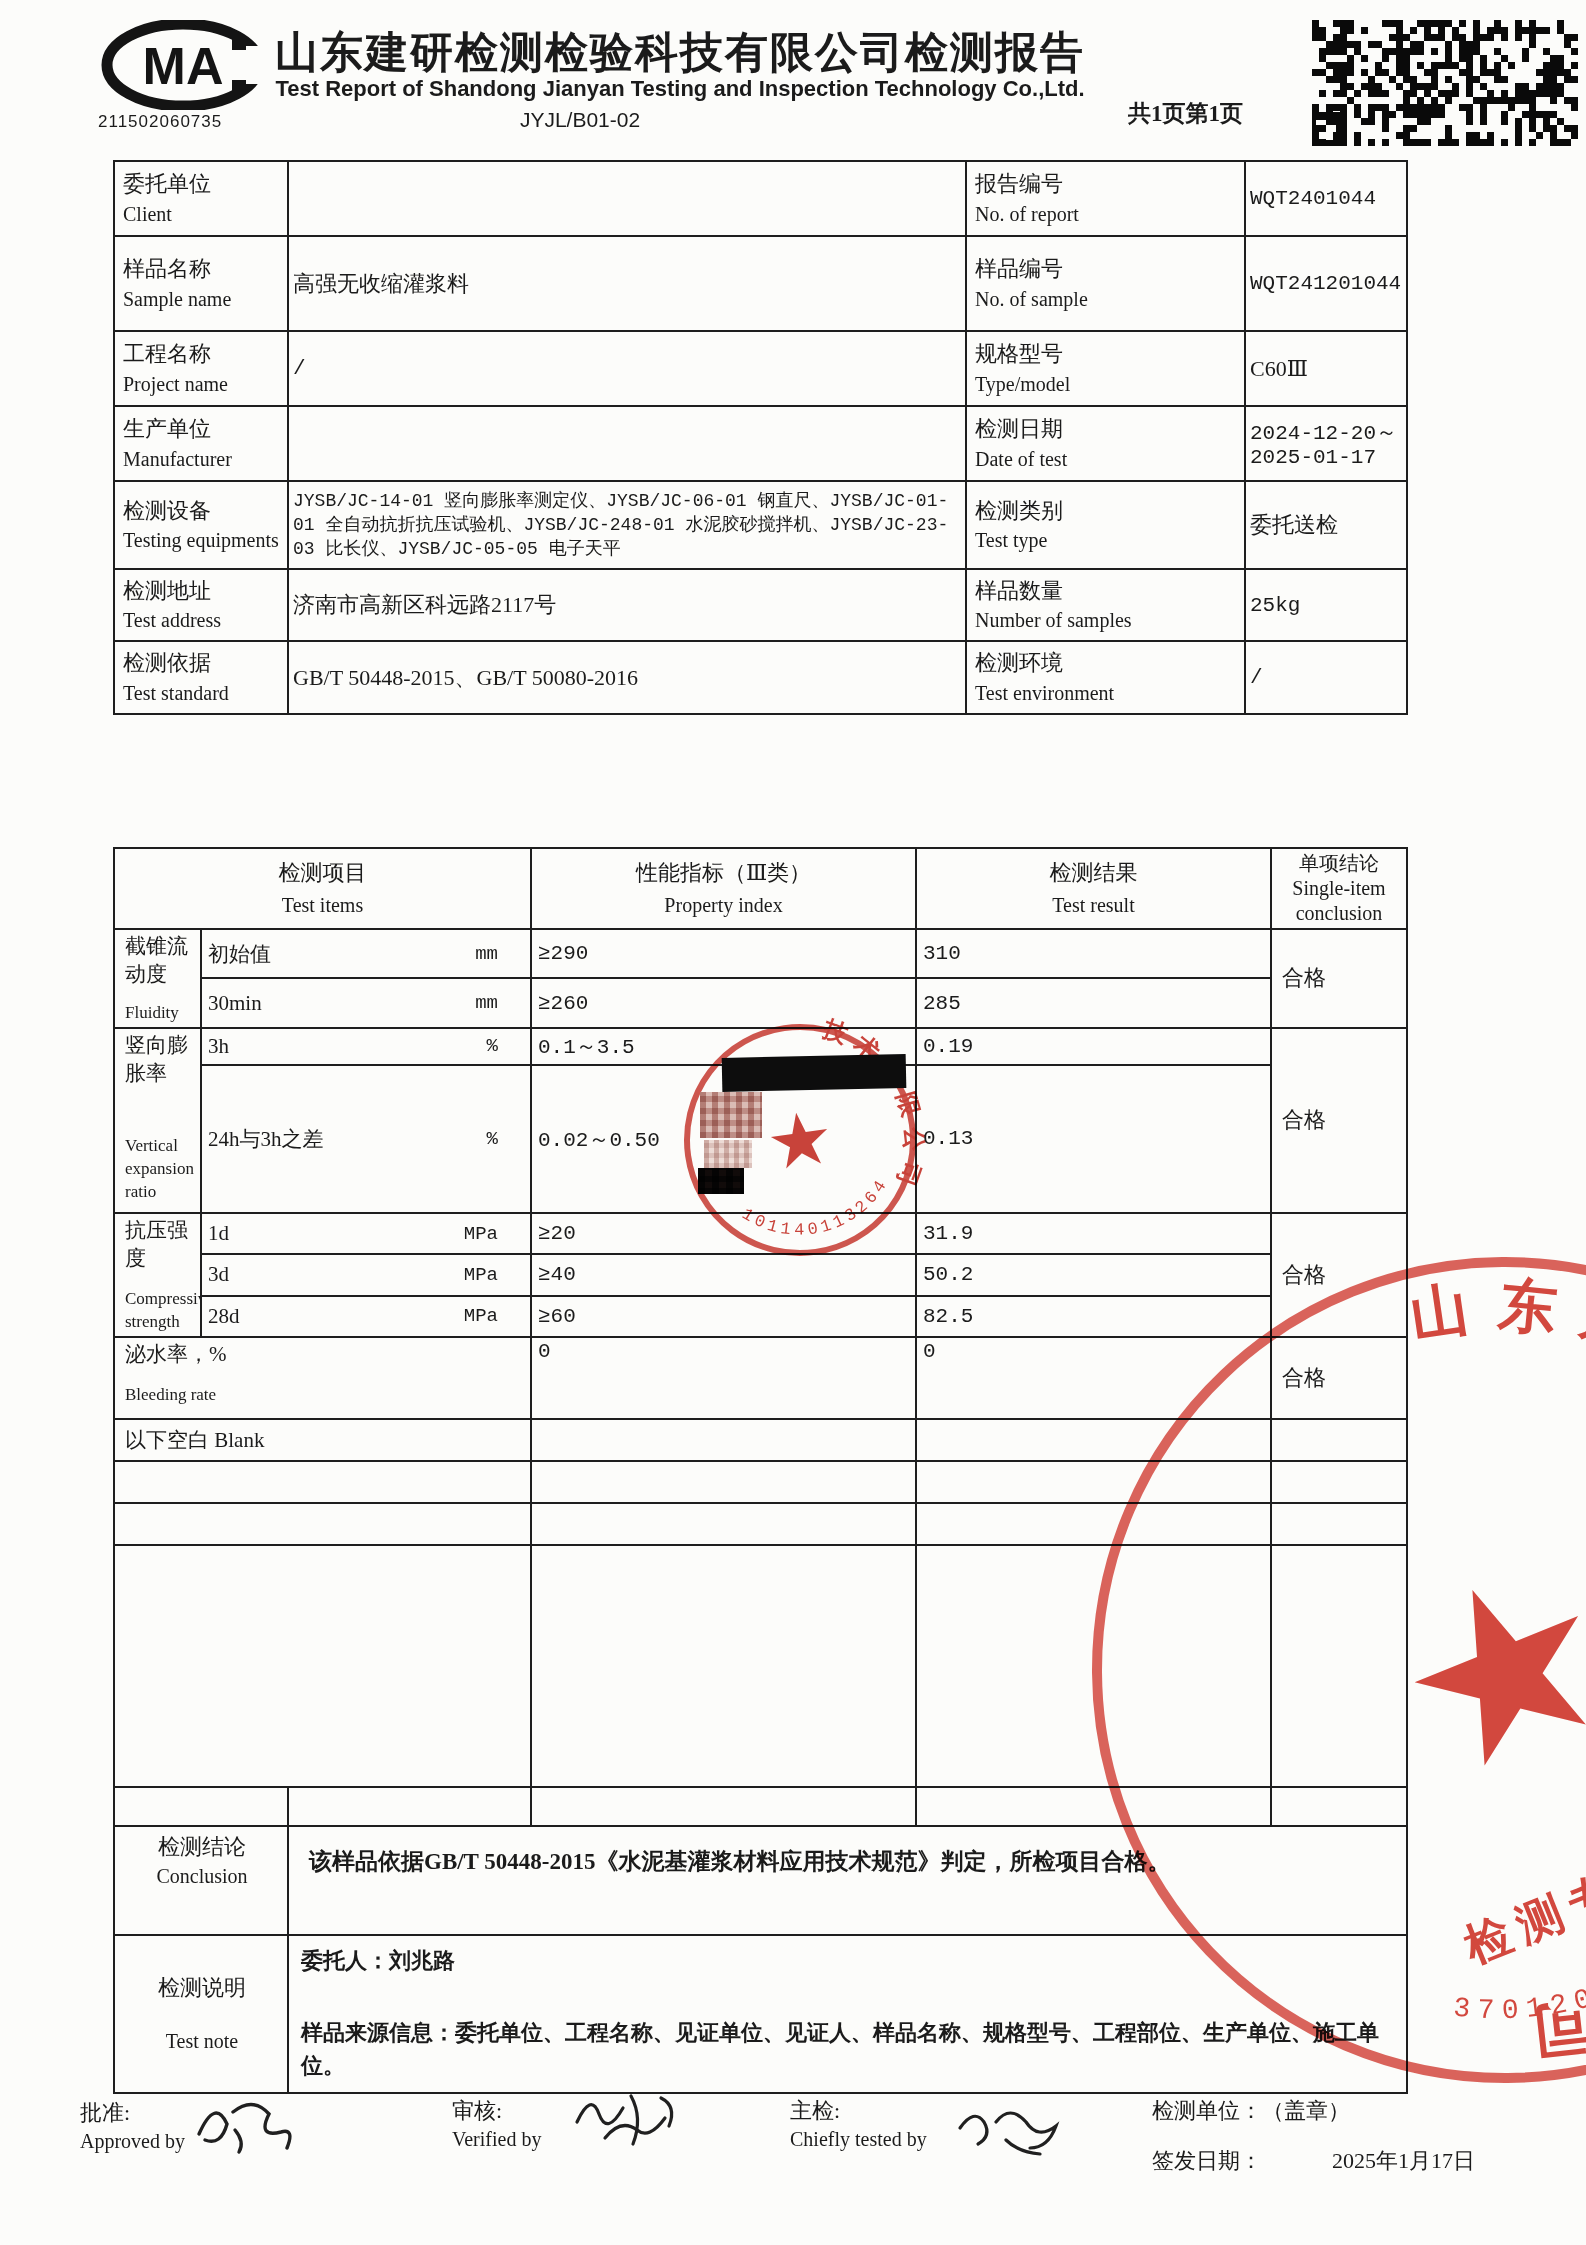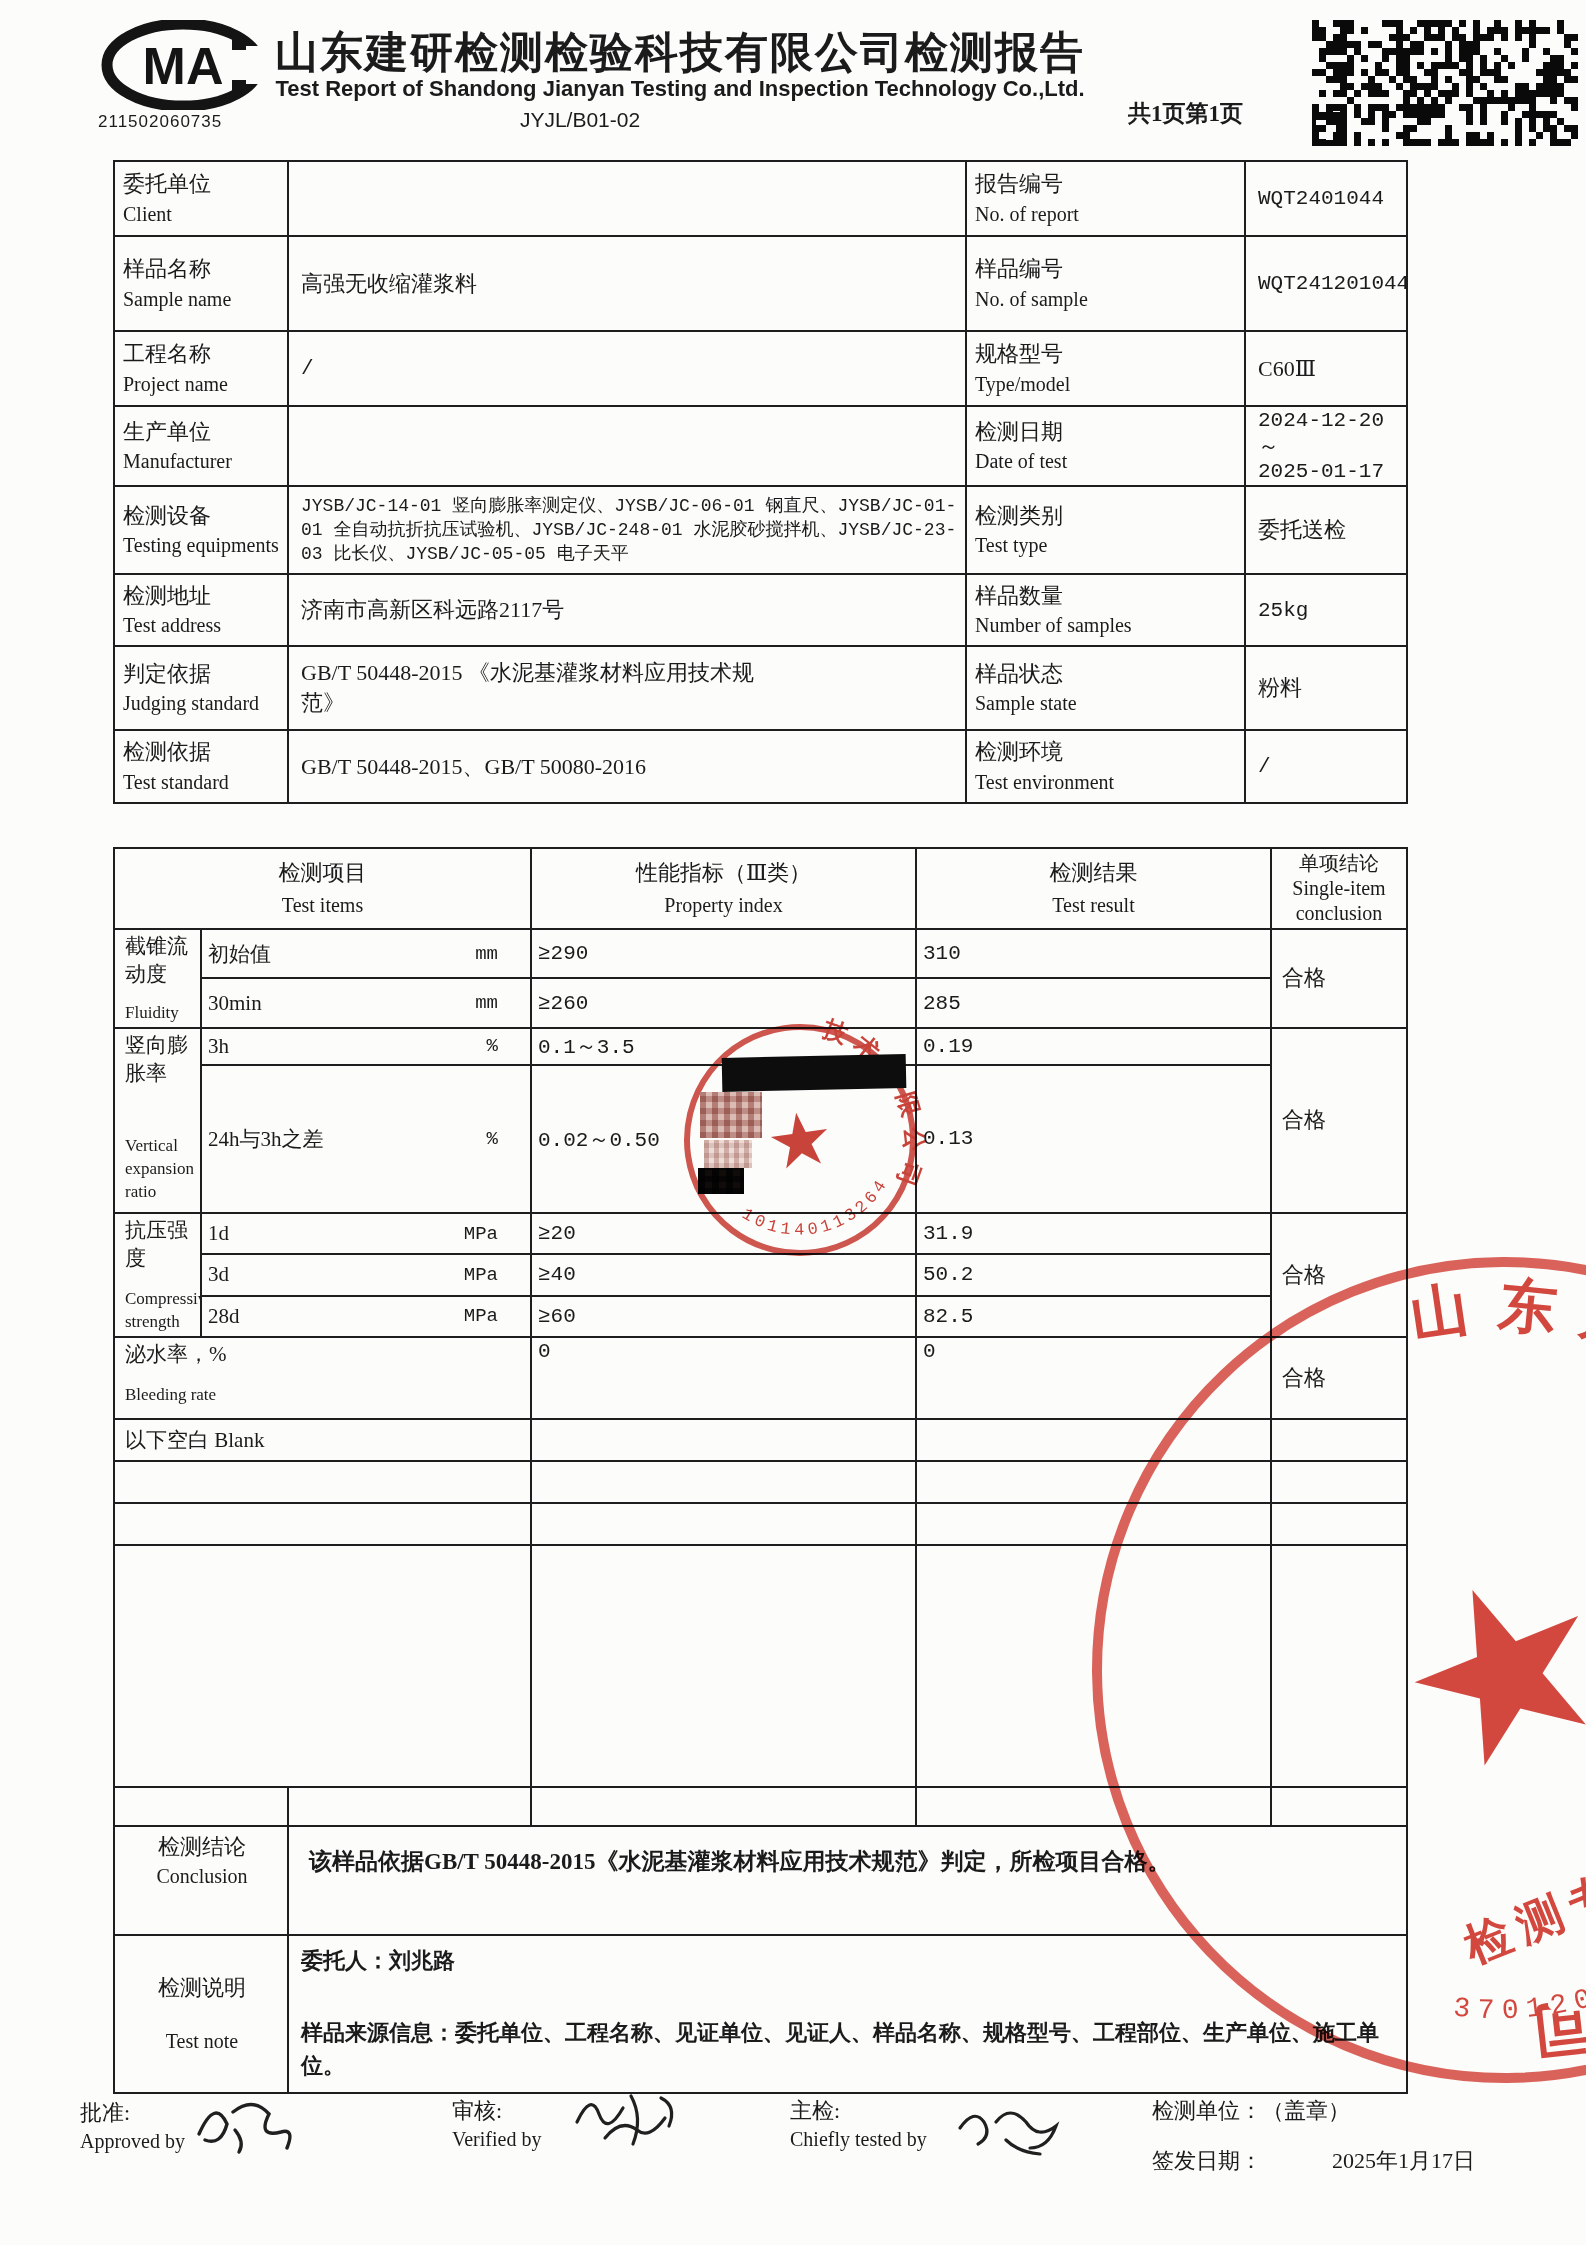--- a/index.html
+++ b/index.html
@@ -21,21 +21,21 @@
   .form-code{position:absolute;left:460px;top:108px;width:240px;text-align:center;
     font-size:21px;font-family:"Liberation Sans",sans-serif;}
   .page-info{position:absolute;left:1128px;top:98px;font-size:23px;font-weight:bold;}
   .qr{position:absolute;left:1312px;top:20px;width:266px;height:126px;}
   
   table{border-collapse:collapse;table-layout:fixed;}
   td{border:2px solid #1e1e1e;vertical-align:middle;padding:2px 6px;overflow:hidden;}
   .tbl{position:absolute;left:113px;width:1293px;}
   .lab{font-size:22px;line-height:1.45;padding-left:8px;}
   .lab .en{font-size:20px;}
-  .val{font-size:22px;padding-left:12px;white-space:pre-line;}
+  .val{font-size:22px;padding-left:4px;white-space:pre-line;}
   .mono{font-family:"Liberation Mono","DejaVu Sans Mono",monospace;font-size:21px;}
   .equip{font-size:18px;line-height:1.35;font-family:"Liberation Mono","DejaVu Sans Mono",monospace;}
   
   .th{font-size:22px;text-align:center;line-height:1.55;}
   .th .en{font-size:20px;}
   .item-cn{font-size:21px;padding-left:4px;}
   .item-en{font-size:17px;line-height:1.35;padding-left:4px;}
   .subcell{display:flex;justify-content:space-between;align-items:center;}
   .sub-name{font-size:21px;}
   .sub-unit{font-size:19px;font-family:"Liberation Mono","DejaVu Sans Mono",monospace;padding-right:26px;}
@@ -500,33 +500,20 @@
             <div>检测地址</div>
             <div class="en">Test address</div>
           </td>
           <td class="val">济南市高新区科远路2117号</td>
           <td class="lab">
             <div>样品数量</div>
             <div class="en">Number of samples</div>
           </td>
           <td class="val mono">25kg</td>
         </tr>
-        <tr style="height: 84px;">
-          <td class="lab">
-            <div>判定依据</div>
-            <div class="en">Judging standard</div>
-          </td>
-          <td class="val">GB/T 50448-2015 《水泥基灌浆材料应用技术规
-范》</td>
-          <td class="lab">
-            <div>样品状态</div>
-            <div class="en">Sample state</div>
-          </td>
-          <td class="val">粉料</td>
-        </tr>
         <tr style="height: 73px;">
           <td class="lab">
             <div>检测依据</div>
             <div class="en">Test standard</div>
           </td>
           <td class="val">GB/T 50448-2015、GB/T 50080-2016</td>
           <td class="lab">
             <div>检测环境</div>
             <div class="en">Test environment</div>
           </td>

